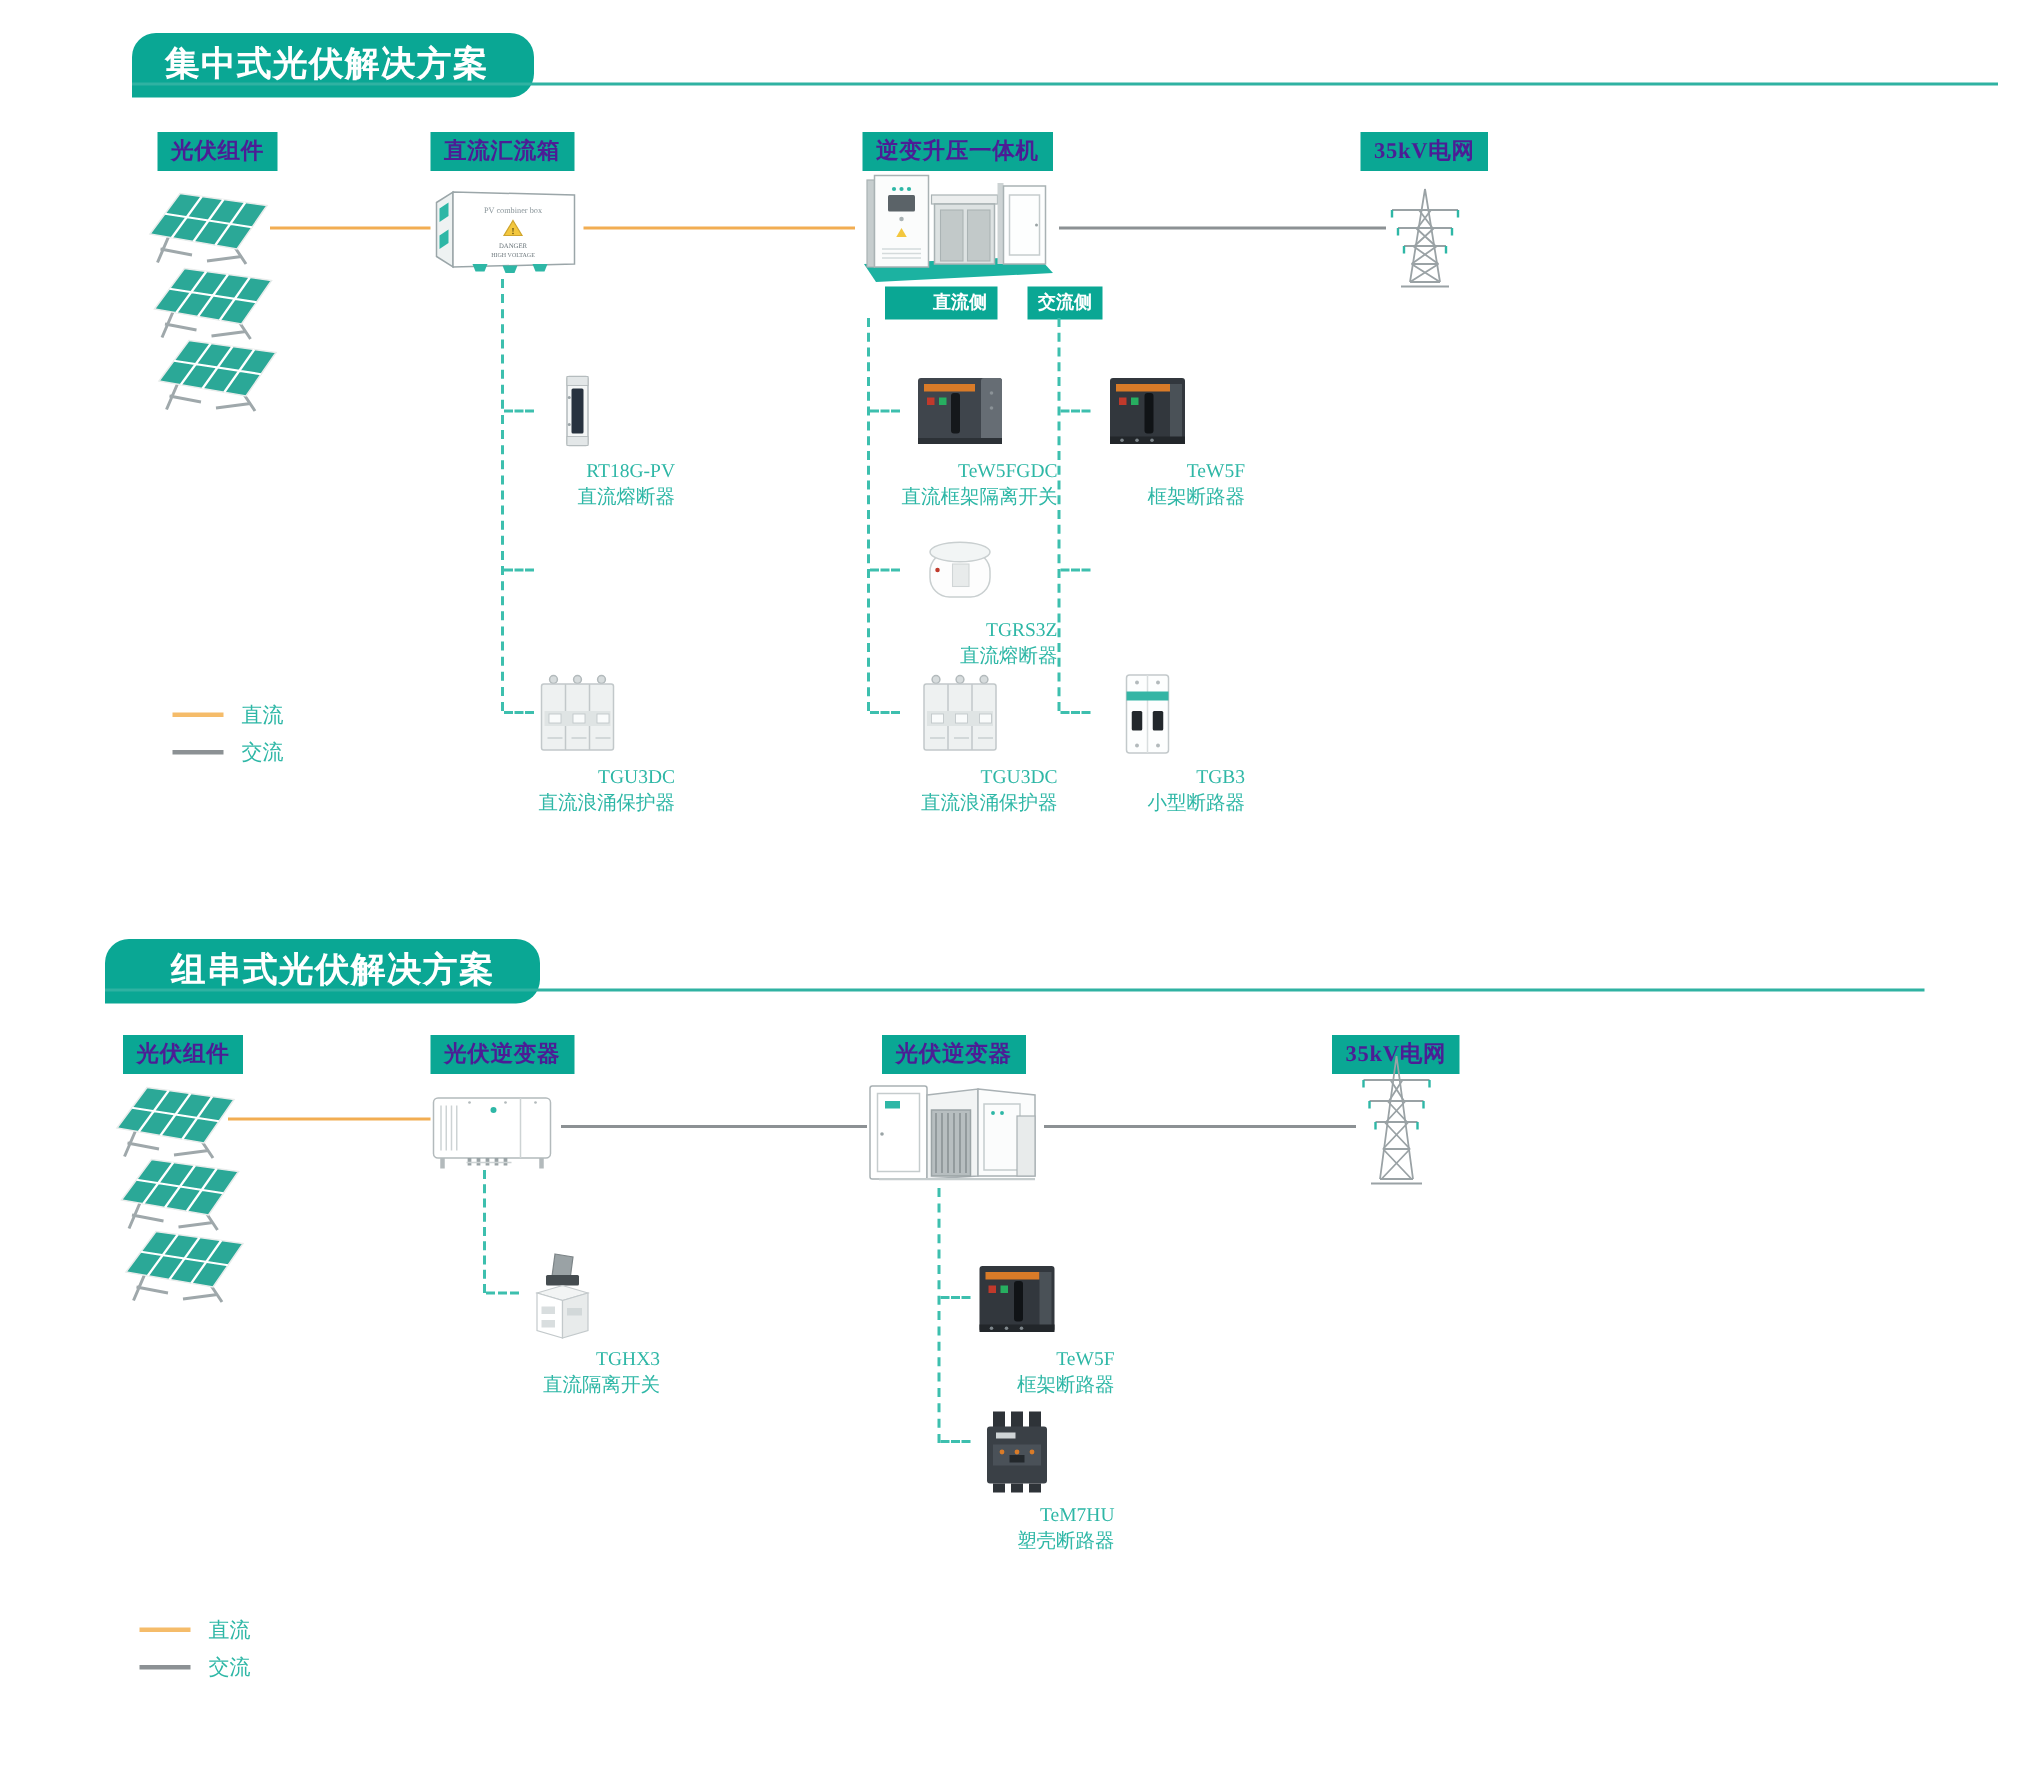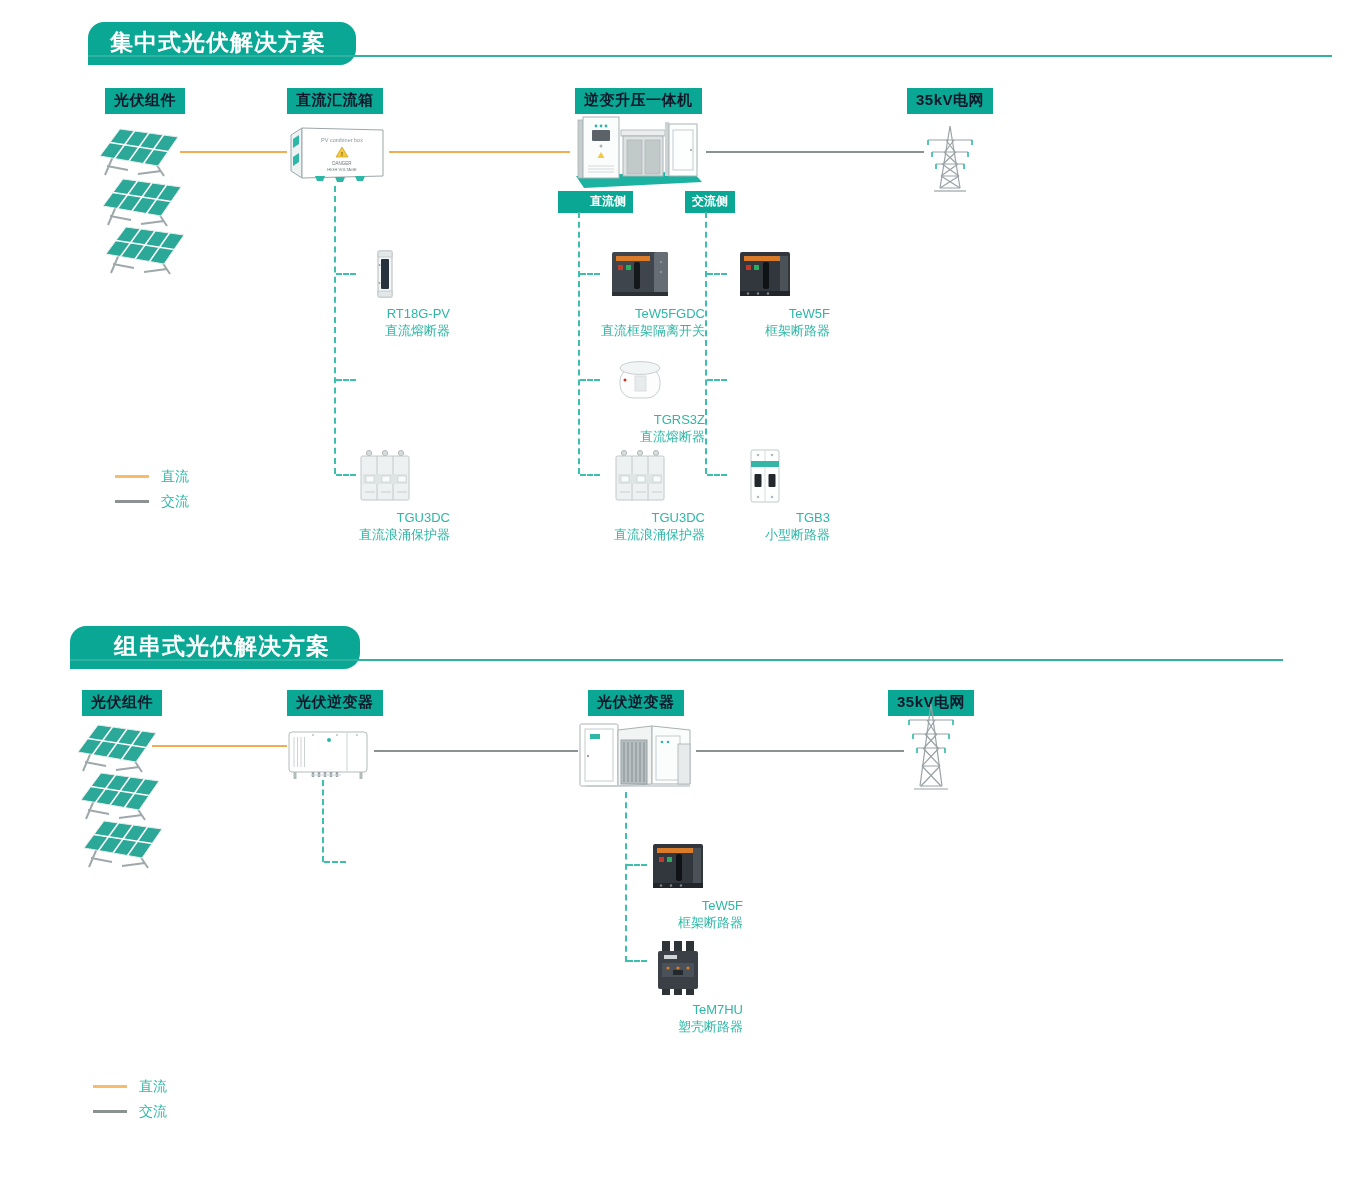--- a/index.html
+++ b/index.html
@@ -1,22 +1,22 @@
 <!DOCTYPE html>
 <html><head>
 <meta charset="utf-8">
 <style>
   html,body{margin:0;padding:0;background:#fff;}
   .canvas{position:relative;width:1350px;height:1182px;background:#fff;overflow:hidden;
-          font-family:Liberation Sans, sans-serif;}
+          font-family:Liberation Serif, serif;}
   .abs{position:absolute;}
   .title-box{position:absolute;background:#0aa794;color:#fff;font-size:23px;font-weight:bold;
              padding:5px 30px 7px 22px;border-radius:16px 16px 16px 0;letter-spacing:1px;}
   .underline{position:absolute;height:2px;background:#2fb2a2;}
-  .stage{position:absolute;background:#0aa794;color:#0f172a;font-size:15px;font-weight:bold;
+  .stage{position:absolute;background:#0aa794;color:#4c1d95;font-size:15px;font-weight:bold;
          padding:3px 9px 4px 9px;letter-spacing:0.5px;}
   .side-label{position:absolute;background:#0aa794;color:#fff;font-size:12px;font-weight:bold;
               padding:2px 7px 3px 7px;}
   .hline{position:absolute;height:2px;}
   .dc{background:#f2ad52;}
   .ac{background:#8c9194;}
   .vdash{position:absolute;width:0;border-left:2px dashed #3dbfae;}
   .hdash{position:absolute;height:0;border-top:2px dashed #3dbfae;}
   .comp{position:absolute;width:130px;text-align:right;}
   .icon-wrap{display:flex;align-items:center;justify-content:center;height:56px;}
@@ -129,21 +129,21 @@
         <path d="M6,16 L50,16 M10,28 L46,28 M14,40 L42,40"></path>
         <path d="M24,16 L33,28 M32,16 L23,28 M22,28 L35,40 M34,28 L21,40 M20,40 L37,52 M36,40 L19,52 M19,52 L38,64 M37,52 L18,64 M19,52 L37,52"></path>
         <path d="M12,67 L44,67"></path>
       </g>
       <g stroke="#2eb7a6" stroke-width="1.6">
         <path d="M6,16 v5 M50,16 v5 M10,28 v5 M46,28 v5 M14,40 v5 M42,40 v5"></path>
       </g>
     </svg>
   </div>
 
-  <div class="side-label" style="left:558px;top:191px;padding-left:32px;">直流侧</div>
+  <div class="side-label" style="left:590px;top:191px;padding-left:32px;">直流侧</div>
   <div class="side-label" style="left:685px;top:191px;">交流侧</div>
 
   <div class="vdash" style="left:334px;top:186px;height:288px;"></div>
   <div class="hdash" style="left:336px;top:273px;width:20px;"></div>
   <div class="hdash" style="left:336px;top:379px;width:20px;"></div>
   <div class="hdash" style="left:336px;top:474px;width:20px;"></div>
 
   <div class="vdash" style="left:578px;top:212px;height:262px;"></div>
   <div class="hdash" style="left:580px;top:273px;width:20px;"></div>
   <div class="hdash" style="left:580px;top:379px;width:20px;"></div>
@@ -381,20 +381,36 @@
     </svg>
   </div>
 
   <div class="vdash" style="left:322px;top:780px;height:82px;"></div>
   <div class="hdash" style="left:324px;top:861px;width:22px;"></div>
 
   <div class="vdash" style="left:625px;top:792px;height:170px;"></div>
   <div class="hdash" style="left:627px;top:864px;width:20px;"></div>
   <div class="hdash" style="left:627px;top:960px;width:20px;"></div>
 
+  <div class="comp" style="left:310px;top:834px;">
+    <div class="icon-wrap tall">
+      <svg width="48" height="60" viewBox="0 0 48 60">
+        <polygon points="19,2 31,4 29,19 17,17" fill="#9aa2a5" stroke="#7d8588" stroke-width="0.8"></polygon>
+        <rect x="13" y="16" width="22" height="7" rx="1" fill="#454c50"></rect>
+        <polygon points="7,28 24,23 41,28 24,33" fill="#f2f4f4" stroke="#c3c9cb" stroke-width="0.7"></polygon>
+        <polygon points="7,28 24,33 24,58 7,53" fill="#ffffff" stroke="#c3c9cb" stroke-width="0.8"></polygon>
+        <polygon points="24,33 41,28 41,53 24,58" fill="#e8ebeb" stroke="#c3c9cb" stroke-width="0.8"></polygon>
+        <rect x="10" y="37" width="9" height="5" fill="#d9dedf"></rect>
+        <rect x="10" y="46" width="9" height="5" fill="#d9dedf"></rect>
+        <rect x="27" y="38" width="10" height="5" fill="#d2d8d9"></rect>
+      </svg>
+    </div>
+    <div class="cname">TGHX3</div>
+    <div class="cdesc">直流隔离开关</div>
+  </div>
 
   <div class="comp" style="left:613px;top:838px;">
     <div class="icon-wrap">
       <svg width="58" height="52" viewBox="0 0 58 52">
         <rect x="4" y="4" width="50" height="44" rx="2" fill="#32373d"></rect>
         <rect x="8" y="8" width="36" height="5" fill="#d97b28"></rect>
         <rect x="10" y="17" width="5" height="5" fill="#c0392b"></rect>
           <rect x="18" y="17" width="5" height="5" fill="#27ae60"></rect>
         <rect x="27" y="14" width="6" height="27" rx="2" fill="#101316"></rect>
         <rect x="44" y="8" width="8" height="36" fill="#4a5157"></rect>

